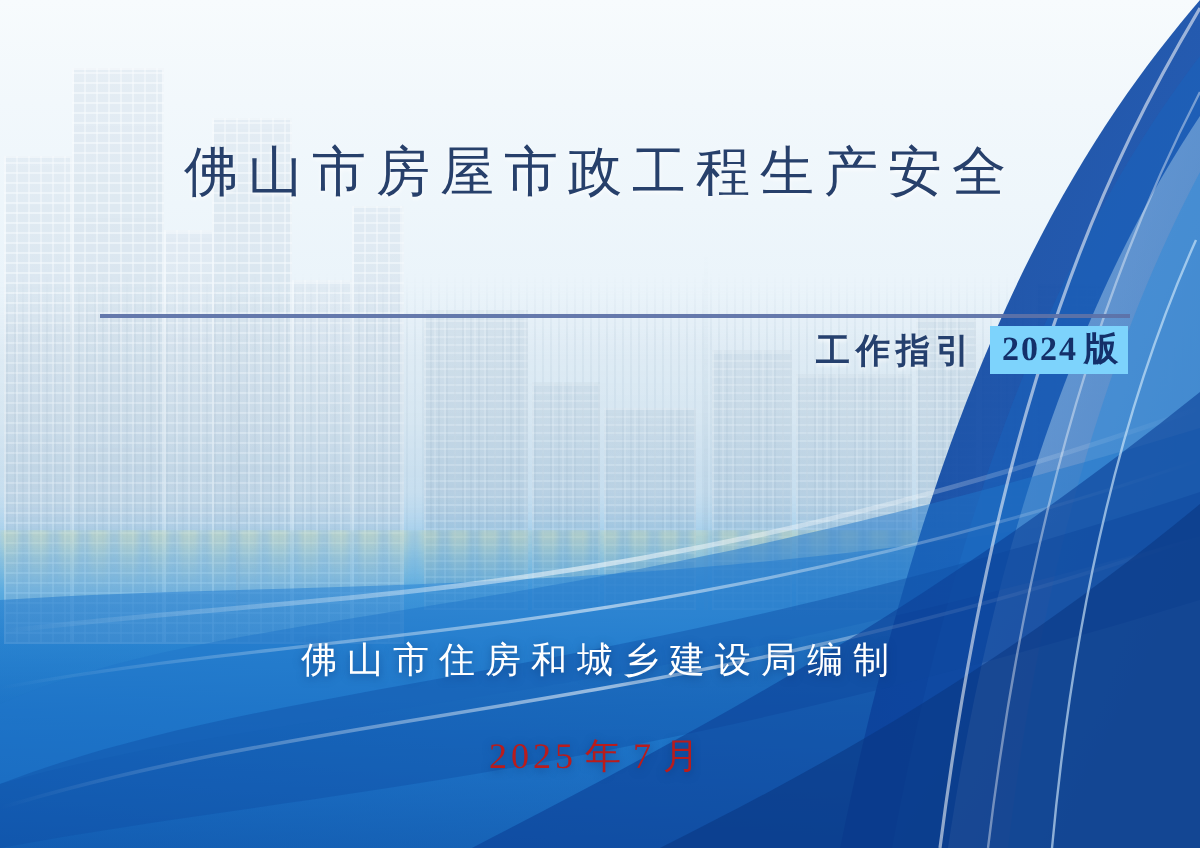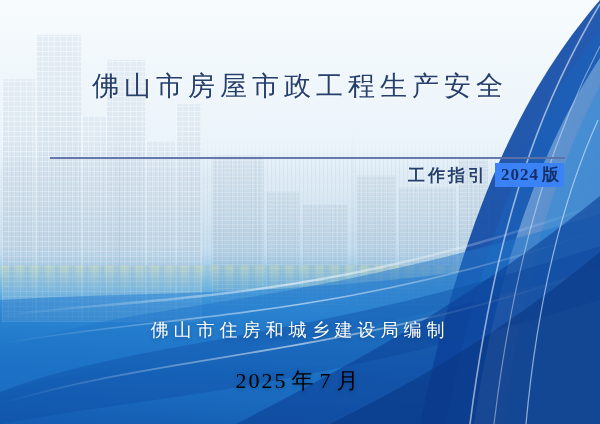--- a/index.html
+++ b/index.html
@@ -131,37 +131,37 @@
   .guide-row{
     position:absolute;right:36px;top:163px;
     display:flex;align-items:center;gap:7px;
     white-space:nowrap;
   }
   .guide-label{
     color:#25406e;font-size:17px;letter-spacing:3px;font-weight:700;
     text-shadow:0 1px 2px rgba(255,255,255,.8);
   }
   .year-badge{
-    background:#3b82f6;
+    background:#7dd3fc;
     color:#14306a;
     font-size:17px;font-weight:700;letter-spacing:1px;
     padding:2px 5px 3px 6px;
     line-height:19px;
   }
   .year-badge .ban{letter-spacing:0;margin-left:3px;}
 
   .org{
     position:absolute;left:0;right:0;top:318px;text-align:center;
     color:#ffffff;font-size:18px;letter-spacing:5px;
     text-shadow:0 1px 4px rgba(10,50,110,.55);
     white-space:nowrap;
   }
   .date{
     position:absolute;left:0;right:0;top:366px;text-align:center;
-    color:#000000;font-size:22px;letter-spacing:2px;
+    color:#b91c1c;font-size:18px;letter-spacing:2px;
     text-shadow:0 1px 4px rgba(10,50,110,.55);
     white-space:nowrap;
   }
   .date .sep{margin:0 4px;}
 </style>
 </head>
 <body>
 
 <div id="cover">
 

